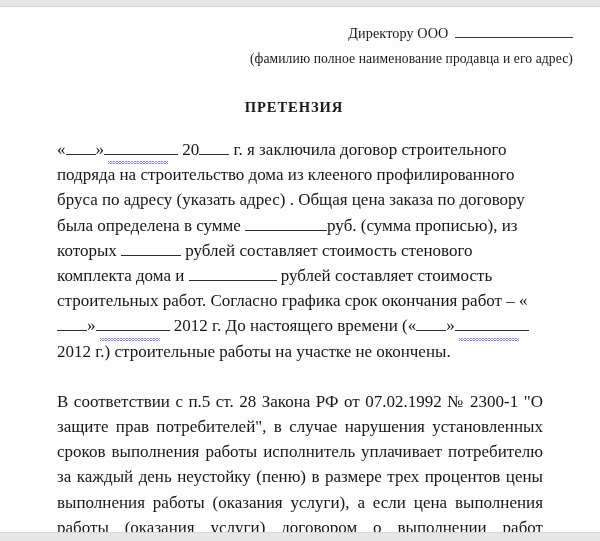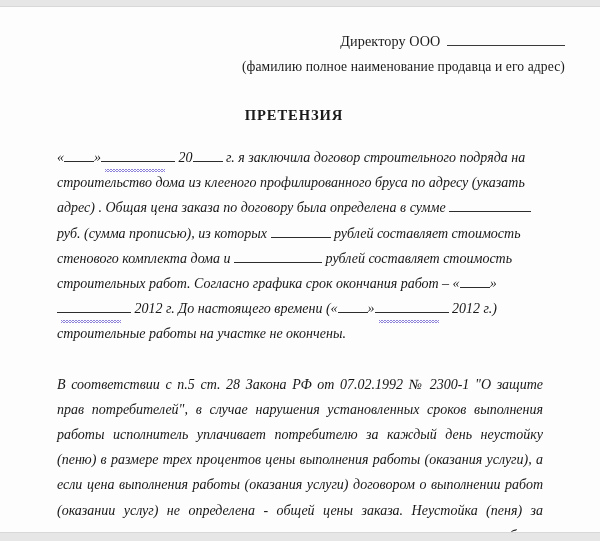--- a/index.html
+++ b/index.html
@@ -36,21 +36,21 @@
     top: 7px;
     left: 0;
     width: 600px;
     height: 526px;
     padding: 0;
     box-sizing: border-box;
   }
 
   
   .header-block {
-    margin: 12px;
+    margin: 4px;
     padding: 10px 23px 0 57px;
   }
   .hdr-line {
     text-align: right;
     font-size: 14.2px;
     line-height: 25px;
     white-space: nowrap;
     letter-spacing: 0.1px;
   }
   .hdr-line.caption {
@@ -76,25 +76,24 @@
     margin: 28px 0 0 0;
     padding-right: 12px;
   }
 
   
   .body-block {
     padding: 0 57px 0 57px;
     margin-top: 21px;
   }
   .para {
-    font-size: 14px;
+    font-size: 17px;
     line-height: 25.2px;
     margin: 0 0 0 0;
     color: #161616;
-    font-style: italic;
   }
   .para.justify {
     text-align: justify;
     text-align-last: justify;
   }
   .para + .para { margin-top: 25px; }
 
   .fill {
     display: inline-block;
     border-bottom: 1px solid #2c2c2c;

